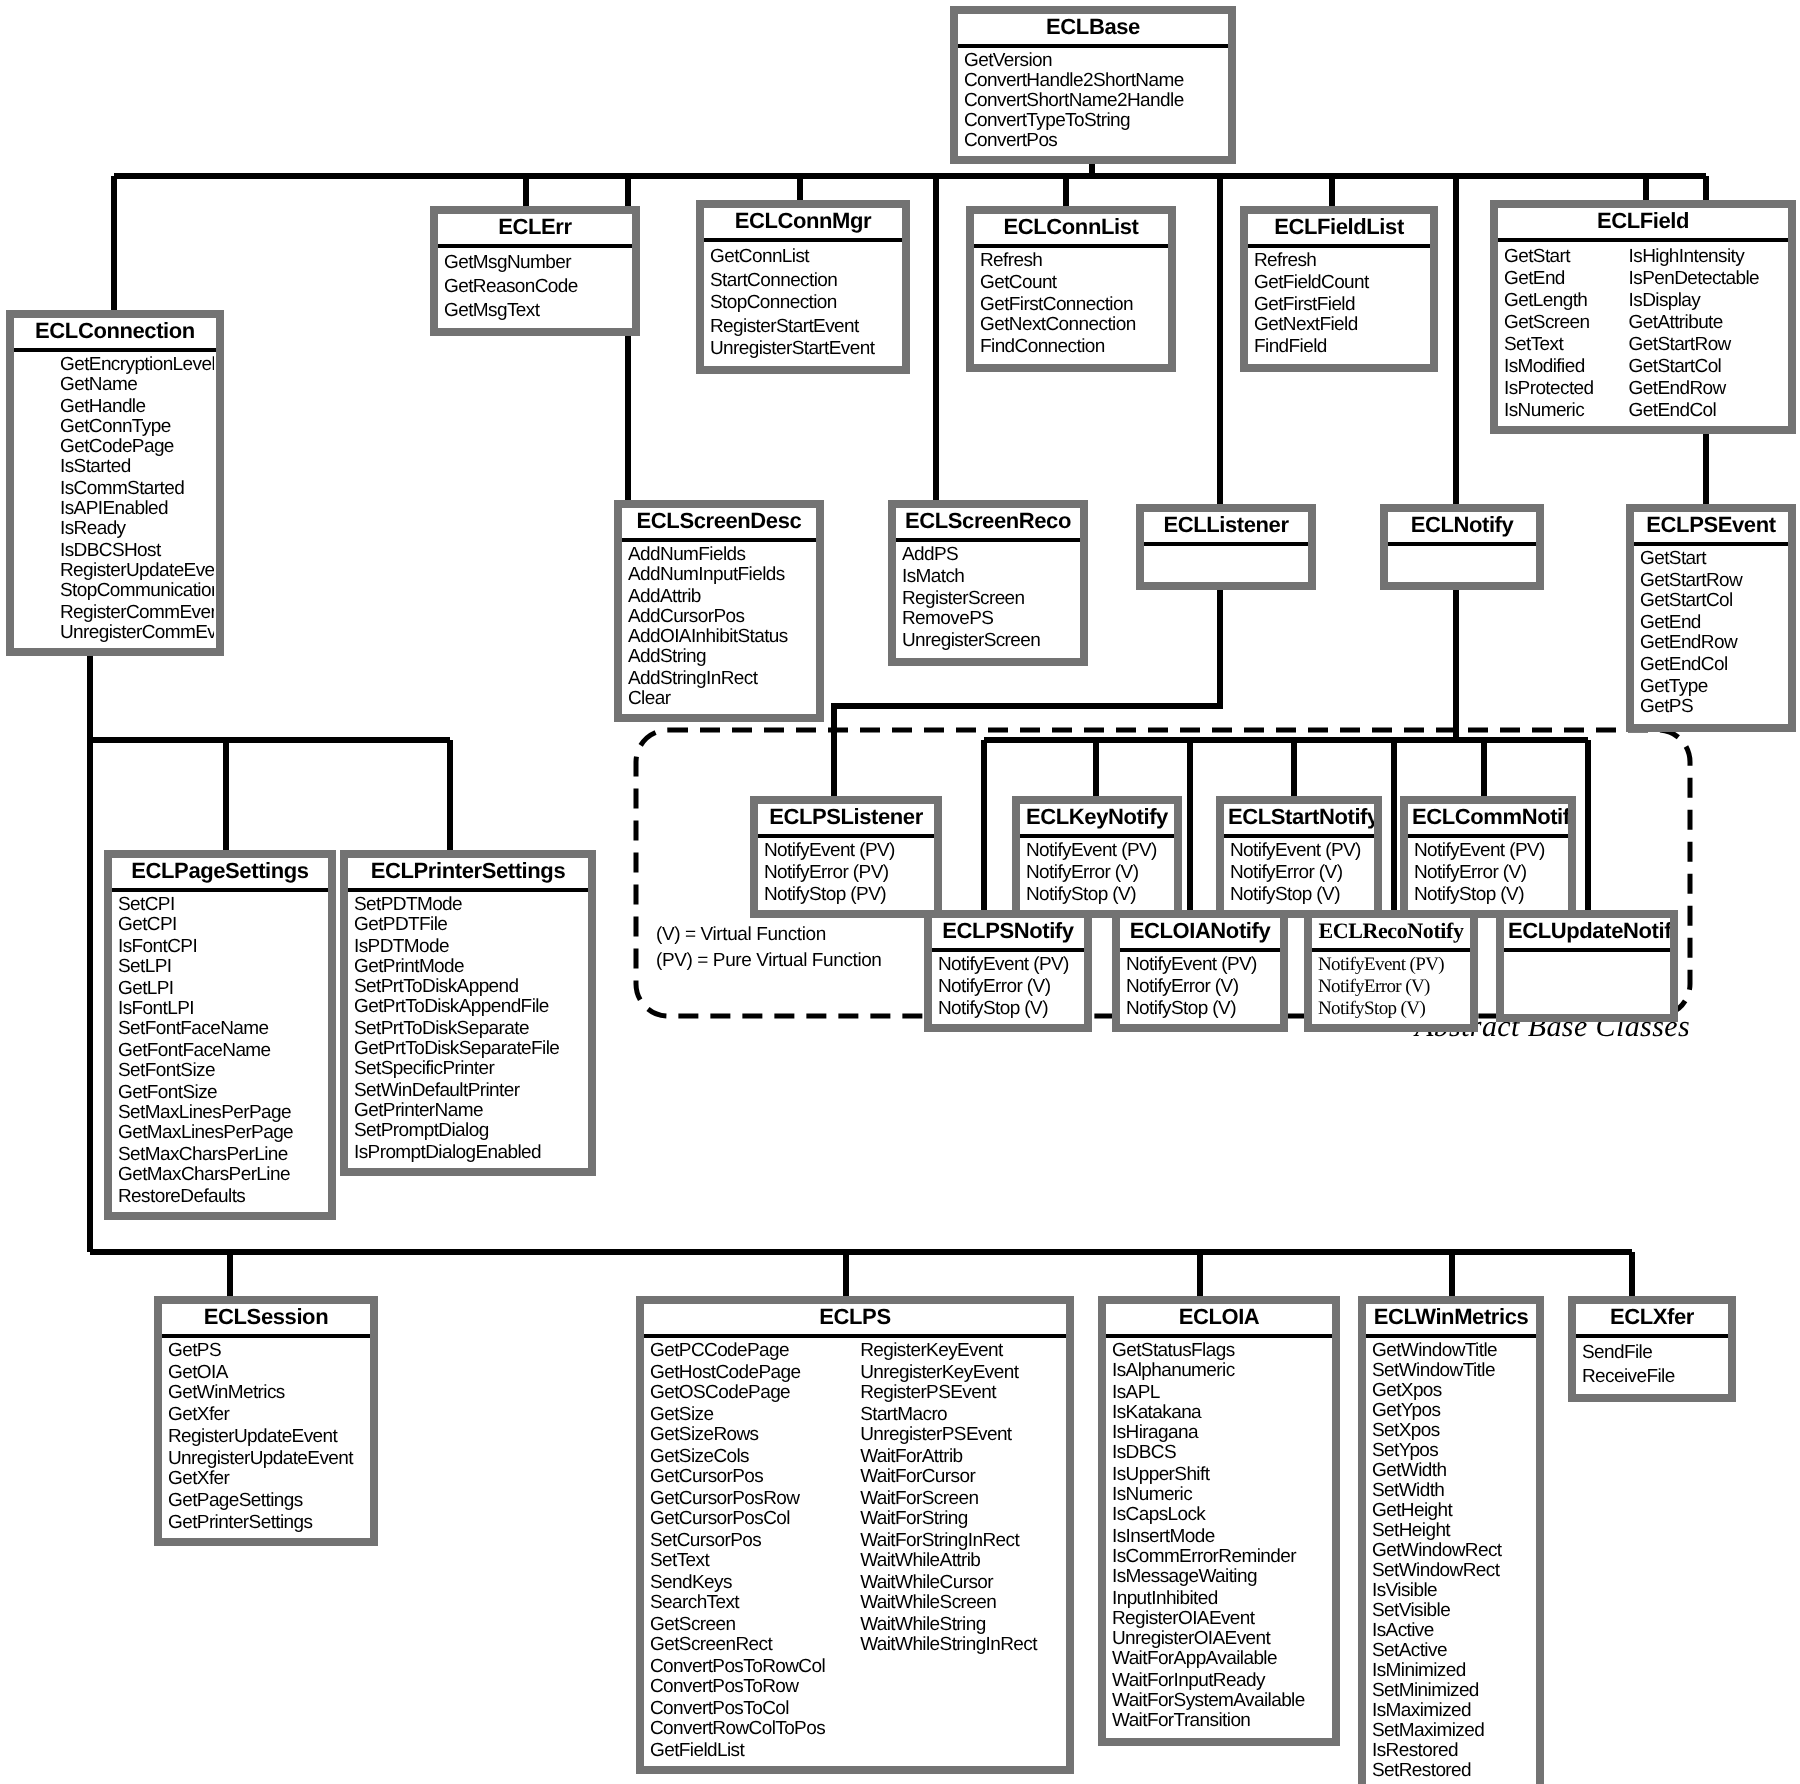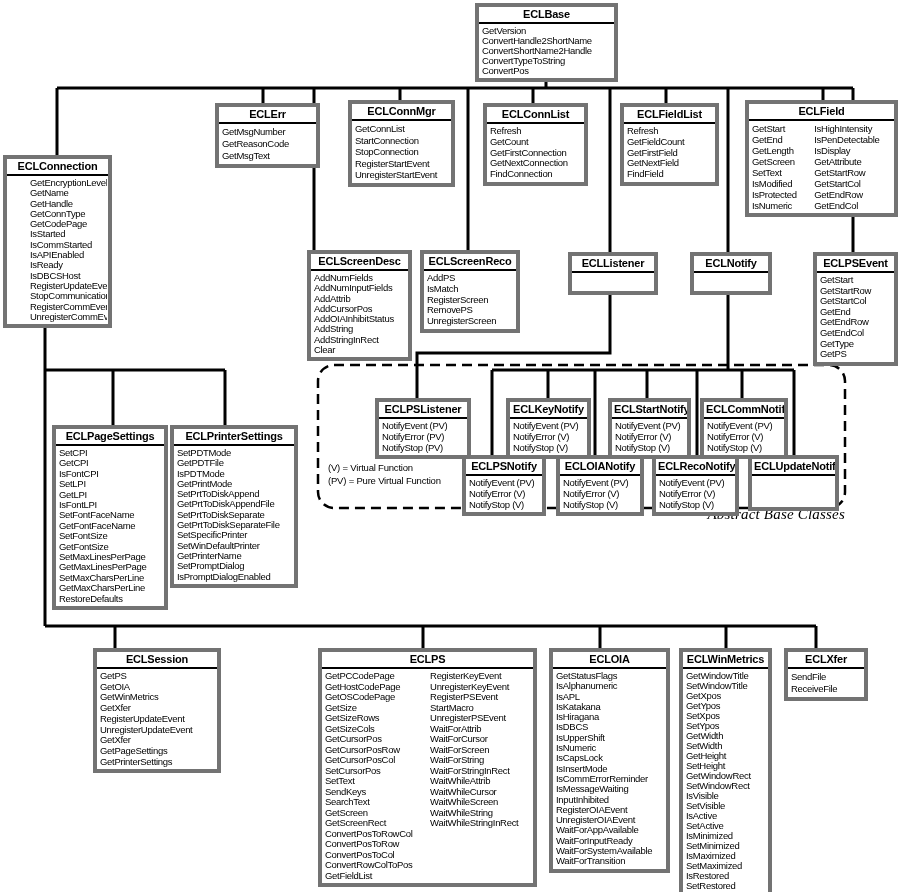--- a/index.html
+++ b/index.html
@@ -195,21 +195,21 @@
           <div class="cls-method">AddNumInputFields</div>
           <div class="cls-method">AddAttrib</div>
           <div class="cls-method">AddCursorPos</div>
           <div class="cls-method">AddOIAInhibitStatus</div>
           <div class="cls-method">AddString</div>
           <div class="cls-method">AddStringInRect</div>
           <div class="cls-method">Clear</div>
         </div>
       </div>
     </div>
-    <div class="cls" style="left: 420px; top: 250px; width: 100px;">
+    <div class="cls" style="left: 444px; top: 250px; width: 100px;">
       <div class="cls-title">ECLScreenReco</div>
       <div class="cls-body" style="line-height: 10.8px;">
         <div class="cls-col">
           <div class="cls-method">AddPS</div>
           <div class="cls-method">IsMatch</div>
           <div class="cls-method">RegisterScreen</div>
           <div class="cls-method">RemovePS</div>
           <div class="cls-method">UnregisterScreen</div>
         </div>
       </div>
@@ -294,21 +294,21 @@
     <div class="cls" style="left: 556px; top: 455px; width: 88px;">
       <div class="cls-title">ECLOIANotify</div>
       <div class="cls-body" style="line-height: 10.8px;">
         <div class="cls-col">
           <div class="cls-method">NotifyEvent (PV)</div>
           <div class="cls-method">NotifyError (V)</div>
           <div class="cls-method">NotifyStop (V)</div>
         </div>
       </div>
     </div>
-    <div class="cls" style="left: 652px; top: 455px; width: 87px;">
+    <div class="cls" style="left: 652px; top: 455px; width: 87px; font-family: Liberation Serif, serif;">
       <div class="cls-title">ECLRecoNotify</div>
       <div class="cls-body" style="line-height: 10.8px;">
         <div class="cls-col">
           <div class="cls-method">NotifyEvent (PV)</div>
           <div class="cls-method">NotifyError (V)</div>
           <div class="cls-method">NotifyStop (V)</div>
         </div>
       </div>
     </div>
     <div class="cls" style="left: 748px; top: 455px; width: 91px;">
@@ -352,21 +352,21 @@
           <div class="cls-method">SetPrtToDiskSeparate</div>
           <div class="cls-method">GetPrtToDiskSeparateFile</div>
           <div class="cls-method">SetSpecificPrinter</div>
           <div class="cls-method">SetWinDefaultPrinter</div>
           <div class="cls-method">GetPrinterName</div>
           <div class="cls-method">SetPromptDialog</div>
           <div class="cls-method">IsPromptDialogEnabled</div>
         </div>
       </div>
     </div>
-    <div class="cls" style="left: 93px; top: 648px; width: 128px;">
+    <div class="cls" style="left: 77px; top: 648px; width: 112px;">
       <div class="cls-title">ECLSession</div>
       <div class="cls-body" style="line-height: 10.7px;">
         <div class="cls-col">
           <div class="cls-method">GetPS</div>
           <div class="cls-method">GetOIA</div>
           <div class="cls-method">GetWinMetrics</div>
           <div class="cls-method">GetXfer</div>
           <div class="cls-method">RegisterUpdateEvent</div>
           <div class="cls-method">UnregisterUpdateEvent</div>
           <div class="cls-method">GetXfer</div>

